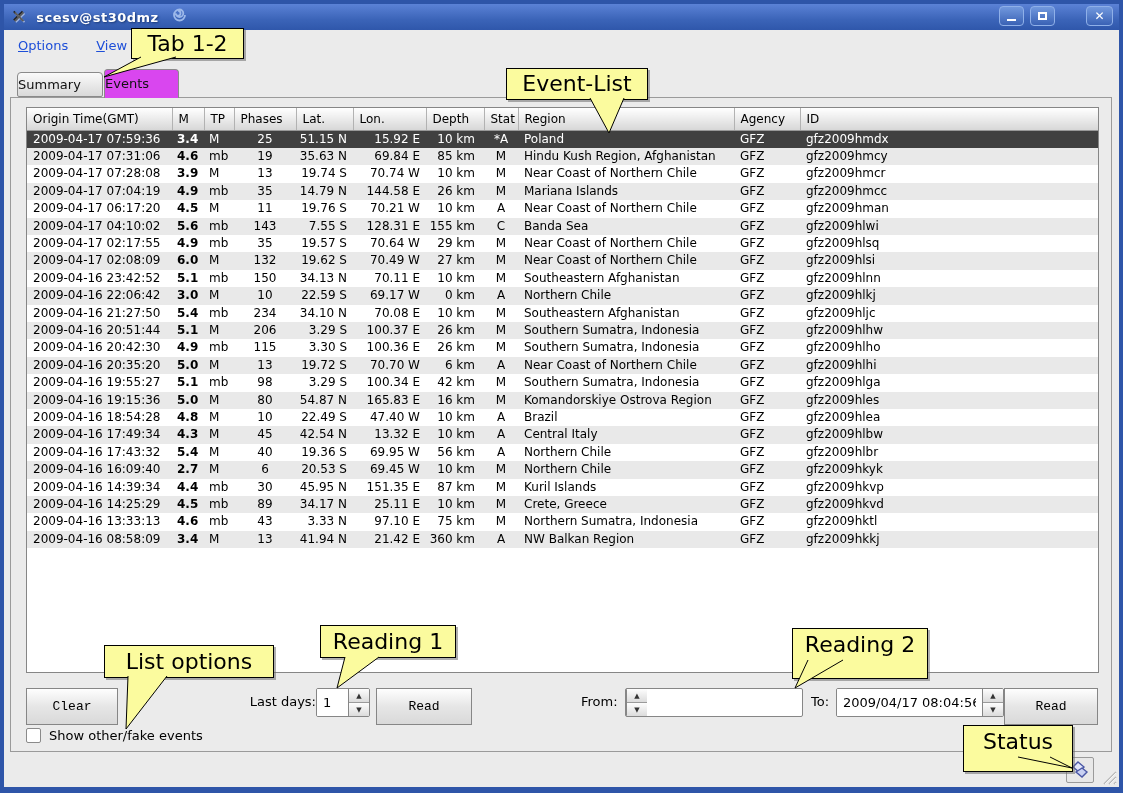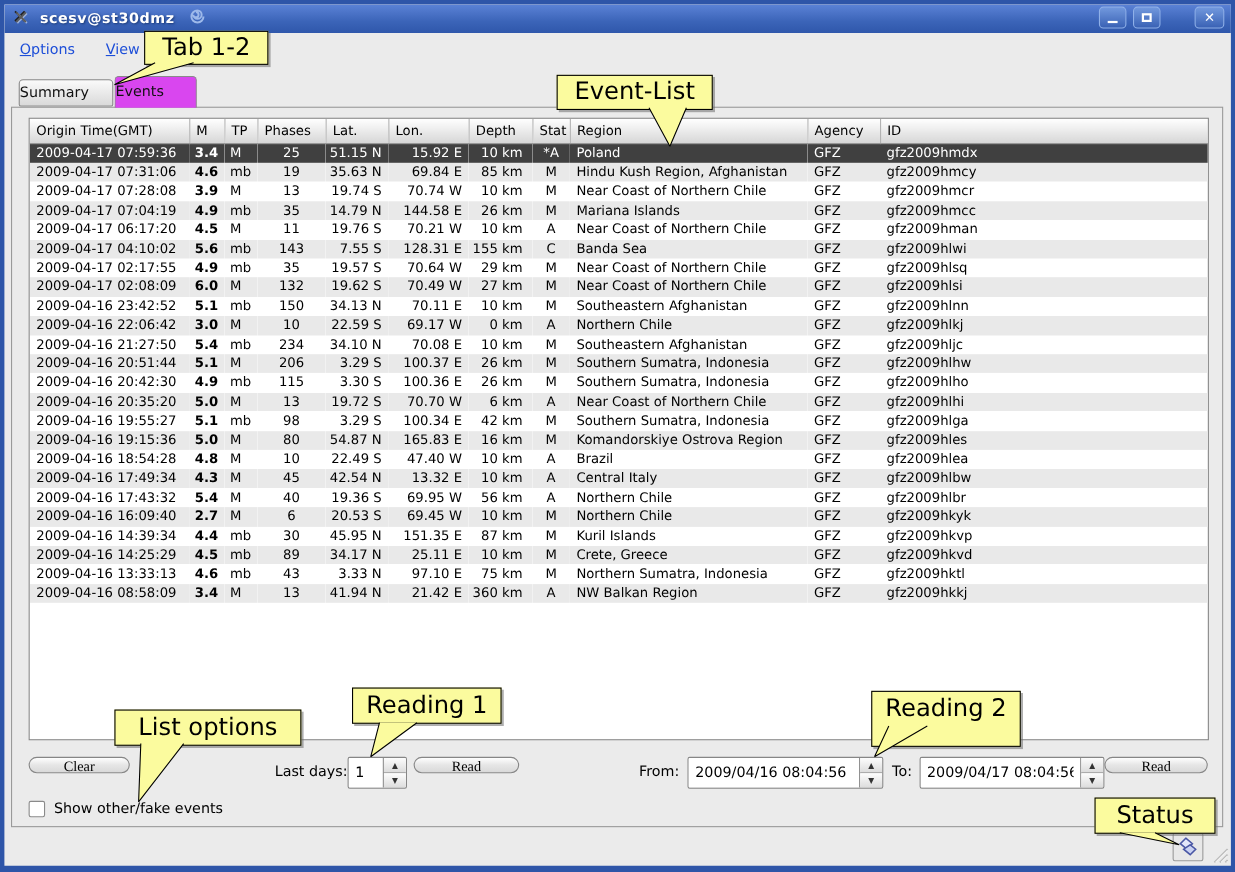--- a/index.html
+++ b/index.html
@@ -79,24 +79,24 @@
   .c-lat, .c-lon { text-align:right; padding-right:6px; }
   .c-depth { text-align:right; padding-right:9px; }
   .c-stat { text-align:center; }
   .c-region, .c-agency, .c-id { padding-left:6px; }
   td.sg { color:#1ea51e; }
   td.sr { color:#e03535; }
   tr.selected td.sg, tr.selected td.sr { color:#fff; }
 
   
   .qt-btn {
-    position:absolute; height:15px;
+    position:absolute; height:37px;
     background:linear-gradient(#fefefe,#e6e6e6 50%, #d9d9d9);
-    border:1px solid #868686; border-radius:12px;
-    font-family:Liberation Serif, serif; font-size:13px; color:#000; cursor:default;
+    border:1px solid #868686; border-radius:0;
+    font-family:Liberation Mono, monospace; font-size:13px; color:#000; cursor:default;
   }
   .lbl { position:absolute; font-size:13px; color:#000; white-space:nowrap; }
   .spinfield { position:absolute; height:29px; display:flex;
     border:1px solid #868686; border-radius:2px; background:#fff; overflow:hidden; }
   .spinfield input { border:none; outline:none; flex:1; min-width:0;
     font-family:"DejaVu Sans", sans-serif; font-size:13px; padding:0 6px; background:#fff; color:#000; }
   .spinbtns { width:21px; border-left:1px solid #868686; display:flex; flex-direction:column; }
   .spinbtn { flex:1; display:flex; align-items:center; justify-content:center;
     background:linear-gradient(#fdfdfd,#dcdcdc); font-size:7px; color:#333; cursor:default; }
   .spinbtn.up { border-bottom:1px solid #9a9a9a; }
@@ -112,21 +112,21 @@
 
   
   .callout { position:absolute; background:#fbfb9e; border:1px solid #000;
     box-shadow:2px 2px 0 rgba(110,110,110,.55);
     font-size:22px; color:#000; text-align:center; z-index:19; }
   .co-tab      { left:127px; top:24px;  width:113px; height:31px; line-height:29px; }
   .co-events   { left:502px; top:64px;  width:142px; height:32px; line-height:30px; }
   .co-listopts { left:100px; top:641px; width:170px; height:33px; line-height:31px; }
   .co-read1    { left:316px; top:621px; width:136px; height:33px; line-height:31px; }
   .co-read2    { left:788px; top:624px; width:136px; height:51px; line-height:31px; }
-  .co-status   { left:959px; top:721px; width:110px; height:33px; line-height:31px;margin-left:32px; }
+  .co-status   { left:959px; top:721px; width:110px; height:47px; line-height:31px; }
   .tails { position:absolute; left:0; top:0; z-index:20; pointer-events:none; }
 </style>
 </head>
 <body>
 
 <div class="window">
 
   <div class="titlebar">
     <span class="win-icon">✕</span>
     <span class="win-title">scesv@st30dmz</span>
@@ -513,21 +513,20 @@
         <div class="spinbtn up">▲</div>
         <div class="spinbtn">▼</div>
       </div>
     </div>
 
     <button class="qt-btn" style="left:365px; top:590px; width:96px;">Read</button>
 
     <span class="lbl" style="left:570px; top:596px;">From:</span>
 
     <div class="spinfield" style="left:614px; top:590px; width:178px;">
-      <input value="2009/04/16 08:04:56" style="">
       <div class="spinbtns">
         <div class="spinbtn up">▲</div>
         <div class="spinbtn">▼</div>
       </div>
     </div>
 
     <span class="lbl" style="left:800px; top:596px;">To:</span>
 
     <div class="spinfield" style="left:825px; top:590px; width:168px;">
       <input value="2009/04/17 08:04:56" style="">

